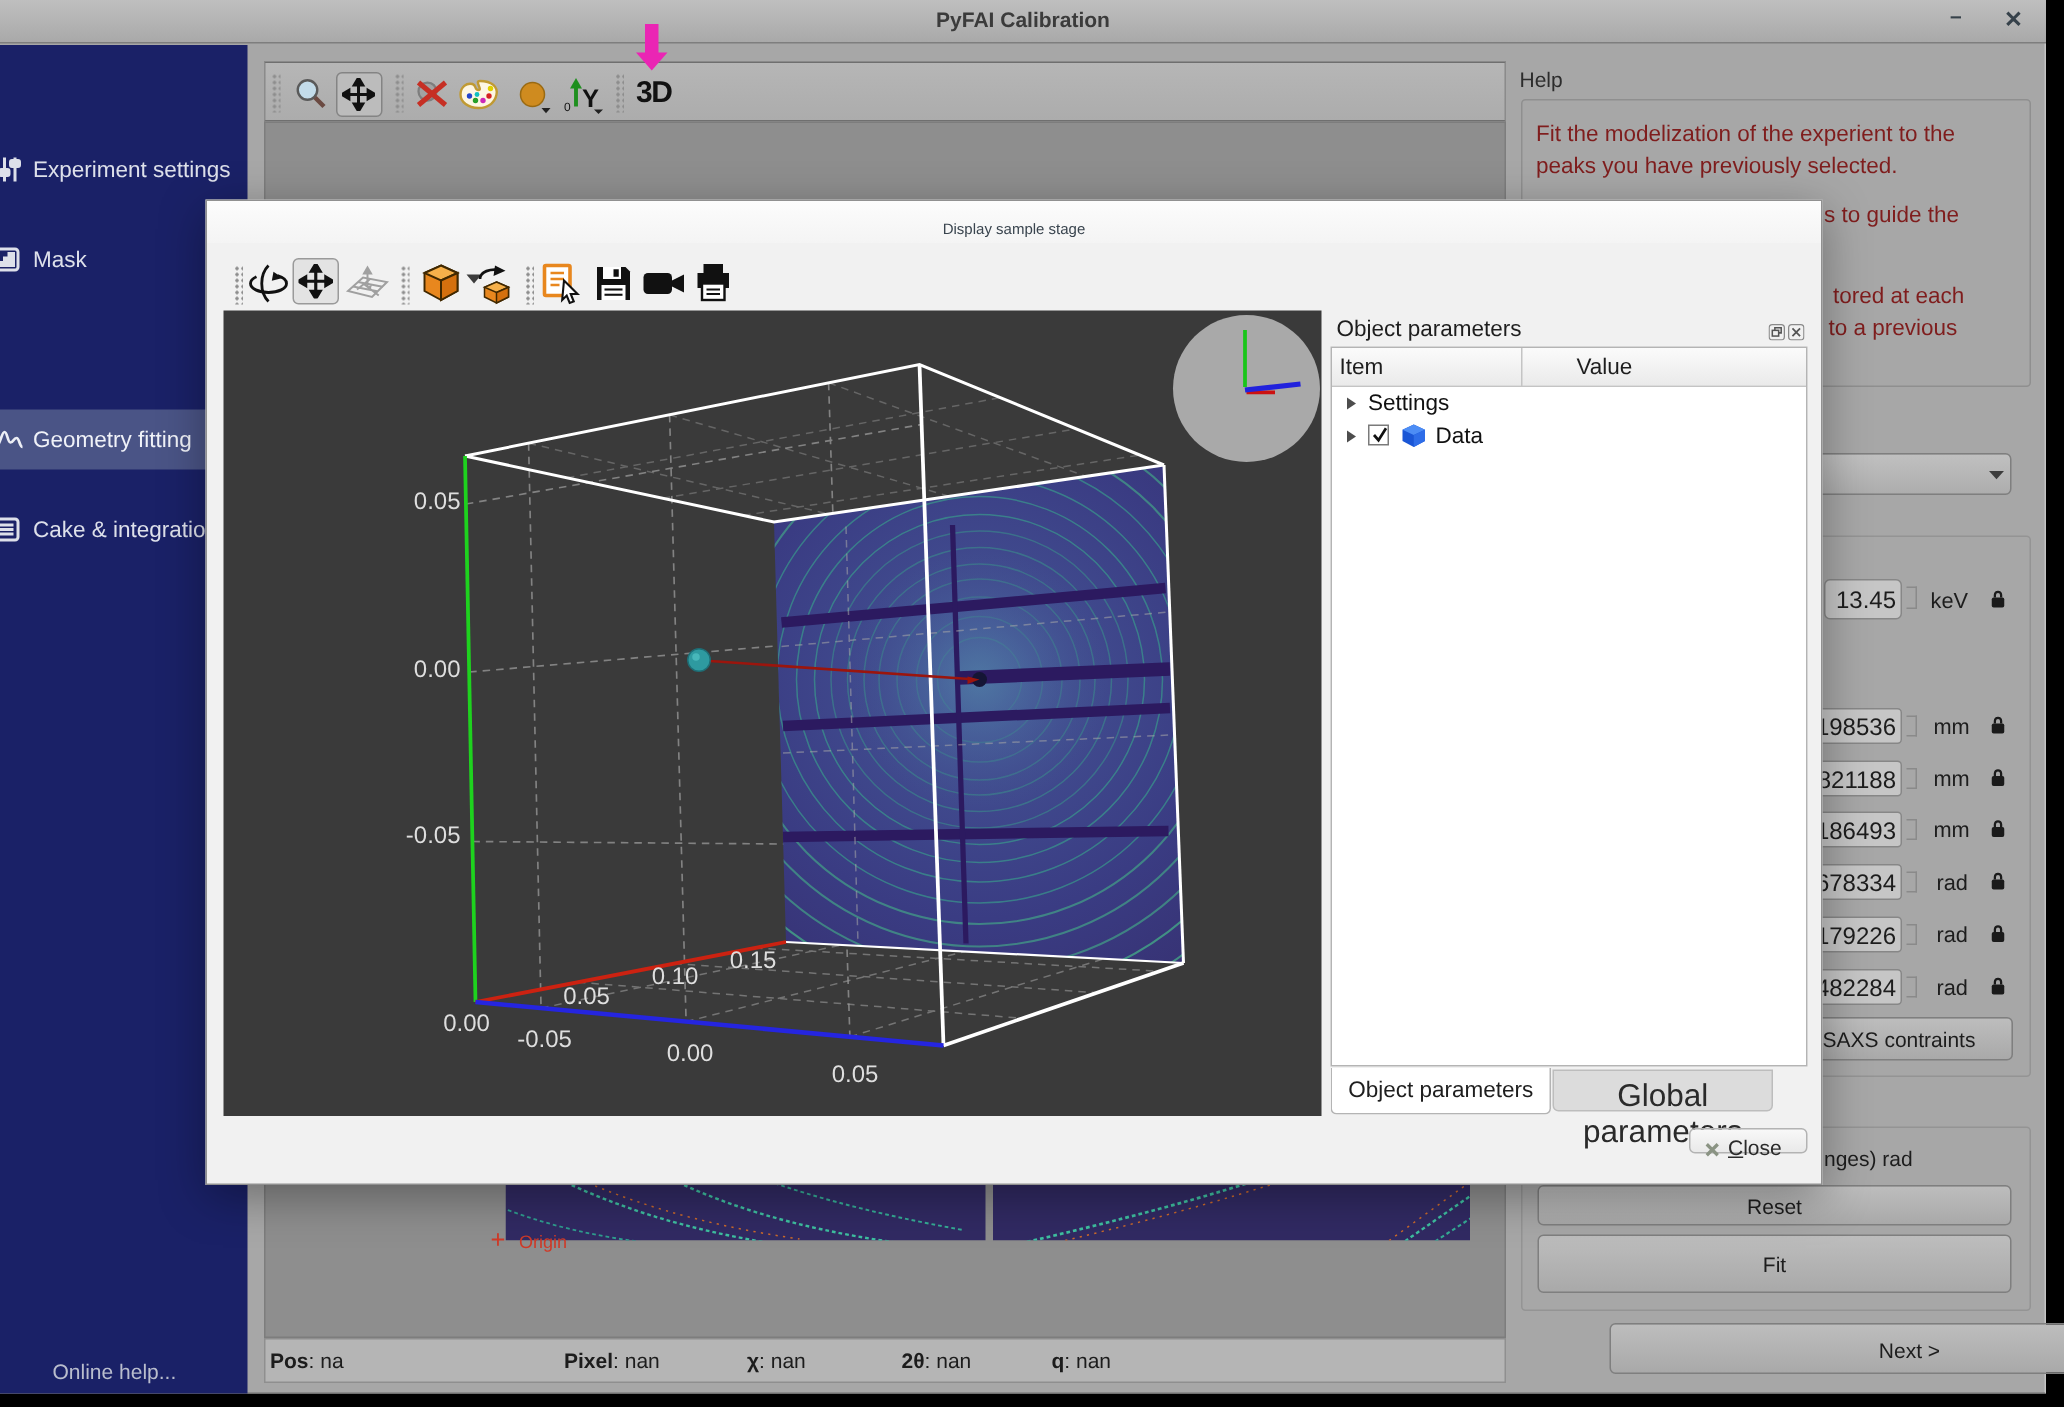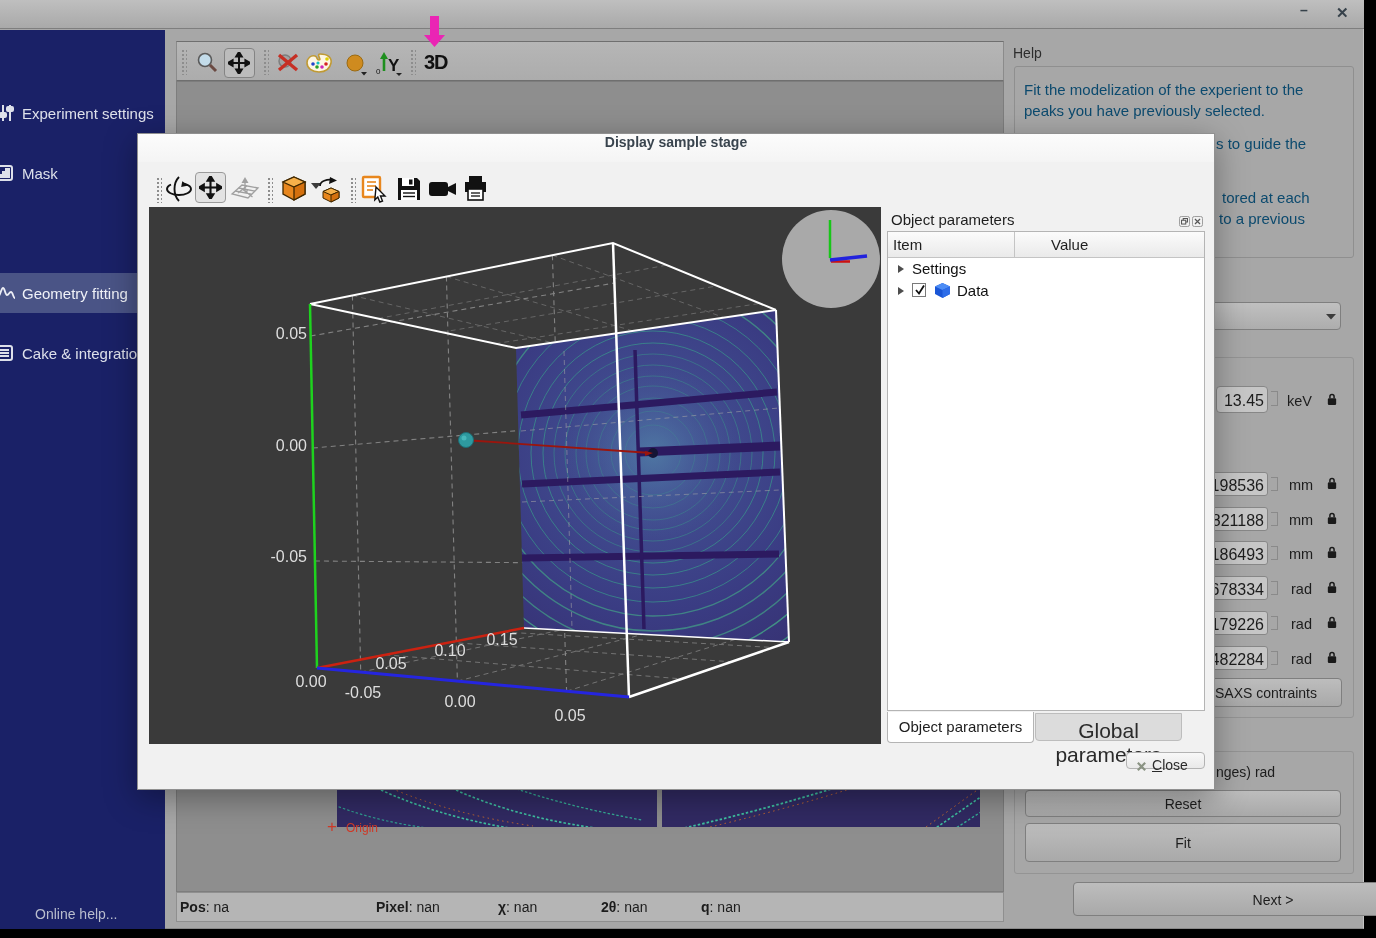--- a/index.html
+++ b/index.html
@@ -17,27 +17,28 @@
   .sel{background:#4a5486;border-radius:0 6px 6px 0;}
   .tbbtn{position:absolute;box-sizing:border-box;border:1px solid #848484;border-radius:4px;background:#bcbcbc;}
   .grip{position:absolute;width:6px;background-image:radial-gradient(circle,#8d8d8d 1px,transparent 1.2px);background-size:4px 4px;}
   .fld{position:absolute;box-sizing:border-box;background:#c6c6c6;border:1px solid #878787;border-radius:3px;
        font-size:16px;color:#1d1d1d;text-align:right;padding-right:3px;}
   .spn{position:absolute;box-sizing:border-box;background:transparent;border:1.5px solid #8a8a8a;border-left:none;}
   .unit{position:absolute;font-size:14.5px;color:#1d1d1d;}
   .gbtn{position:absolute;box-sizing:border-box;border:1px solid #7f7f7f;border-radius:4px;
        background:linear-gradient(#bdbdbd,#a9a9a9);font-size:14px;color:#1d1d1d;text-align:center;}
   .grpbox{position:absolute;box-sizing:border-box;border:1px solid #949494;border-radius:3px;}
-  .hlp{position:absolute;font-size:15px;color:#0c4a6e;}
+  .hlp{position:absolute;font-size:15px;color:#7f1d1d;}
 </style>
 </head>
 <body>
 <div id="screen">
 <div id="win">
   <div id="titlebar">
+    <div class="t">PyFAI Calibration</div>
     <div class="abs" style="left:1300px;top:2px;width:14px;height:20px;color:#36414a;font-weight:bold;font-size:14px;">–</div>
     <div class="abs" style="left:1336px;top:4px;width:16px;height:20px;color:#36414a;font-weight:bold;font-size:15px;">✕</div>
   </div>
   <div id="sidebar">
     <div class="sitem" style="top:63px;">
           <svg width="20" height="18" viewBox="0 0 20 18">
             <g stroke="#dde0ea" stroke-width="2" fill="#dde0ea">
               <line x1="7" y1="1" x2="7" y2="17"></line>
               <line x1="14" y1="1" x2="14" y2="17"></line>
               <rect x="4" y="9" width="6" height="4" rx="1"></rect>
@@ -224,21 +225,21 @@
 
   <div class="grpbox" style="left:1014px;top:751px;width:340px;height:123px;"></div>
   <div class="abs" style="left:1216px;top:764px;font-size:14px;color:#1d1d1d;">nges) rad</div>
   <div class="gbtn" style="left:1025px;top:790px;width:316px;height:27px;padding-top:5px;">Reset</div>
   <div class="gbtn" style="left:1025px;top:823px;width:316px;height:39px;padding-top:11px;">Fit</div>
   <div class="gbtn" style="left:1073px;top:882px;width:400px;height:34px;padding-top:9px;">Next &gt;</div>
 </div>
 
 <div id="dlg" class="abs" style="left:137px;top:133px;width:1078px;height:657px;background:#f1f1f1;border:1px solid #909090;box-sizing:border-box;box-shadow:0 8px 30px rgba(0,0,0,0.35);">
   <div class="abs" style="left:0;top:0;width:1076px;height:28px;background:linear-gradient(#fcfcfc,#f4f4f4);">
-    <div class="abs" style="left:0;right:0;top:0;text-align:center;font-size:14px;font-weight:bold;color:#39444e;">Display sample stage</div>
+    <div class="abs" style="left:0;right:0;top:14px;text-align:center;font-size:10px;font-weight:normal;color:#39444e;">Display sample stage</div>
   </div>
 
   <div class="grip" style="left:18px;top:43px;height:26px;"></div>
   <svg class="abs" style="left:27px;top:42px;" width="28" height="26" viewBox="0 0 28 26">
         <g fill="none" stroke="#111" stroke-width="1.9">
           <path d="M14 1 C11 4 9.5 9 9.5 13 C9.5 17 11 22 14 25"></path>
           <path d="M6 8.5 C3.5 9.6 2 11.2 2 13 C2 16.3 7.4 19 14 19 C20.6 19 26 16.3 26 13 C26 10.8 23.6 8.9 20 7.8"></path>
         </g>
         <path d="M17.3 5.2 L23.5 9.4 L16.2 11.1 Z" fill="#111"></path>
       </svg>

